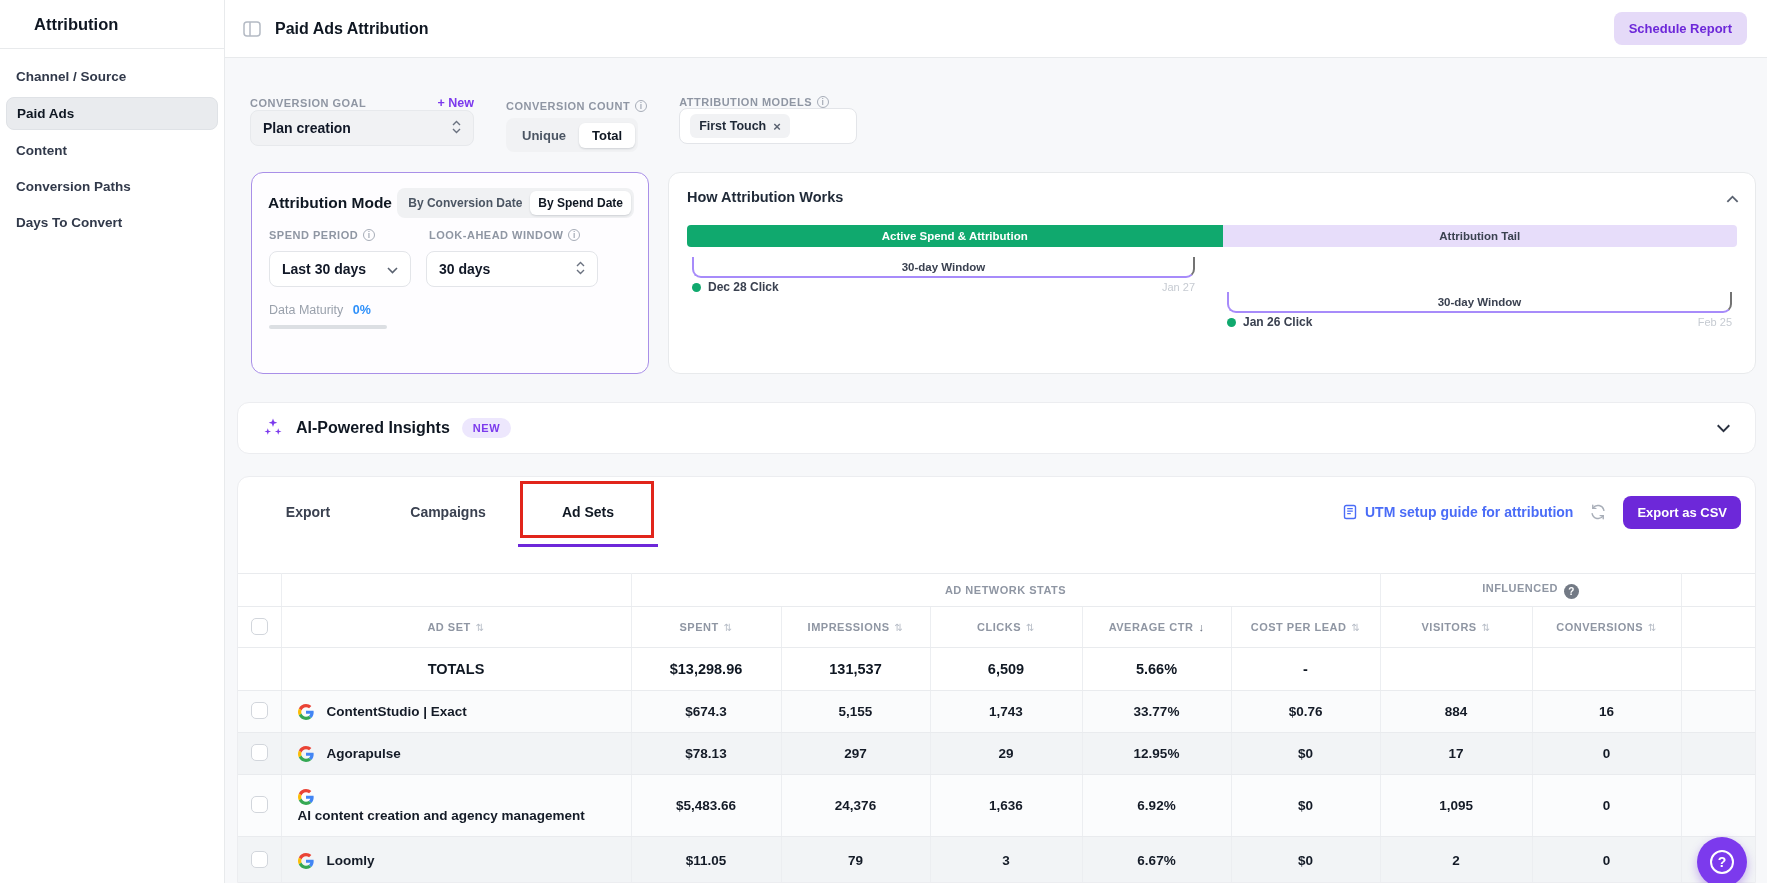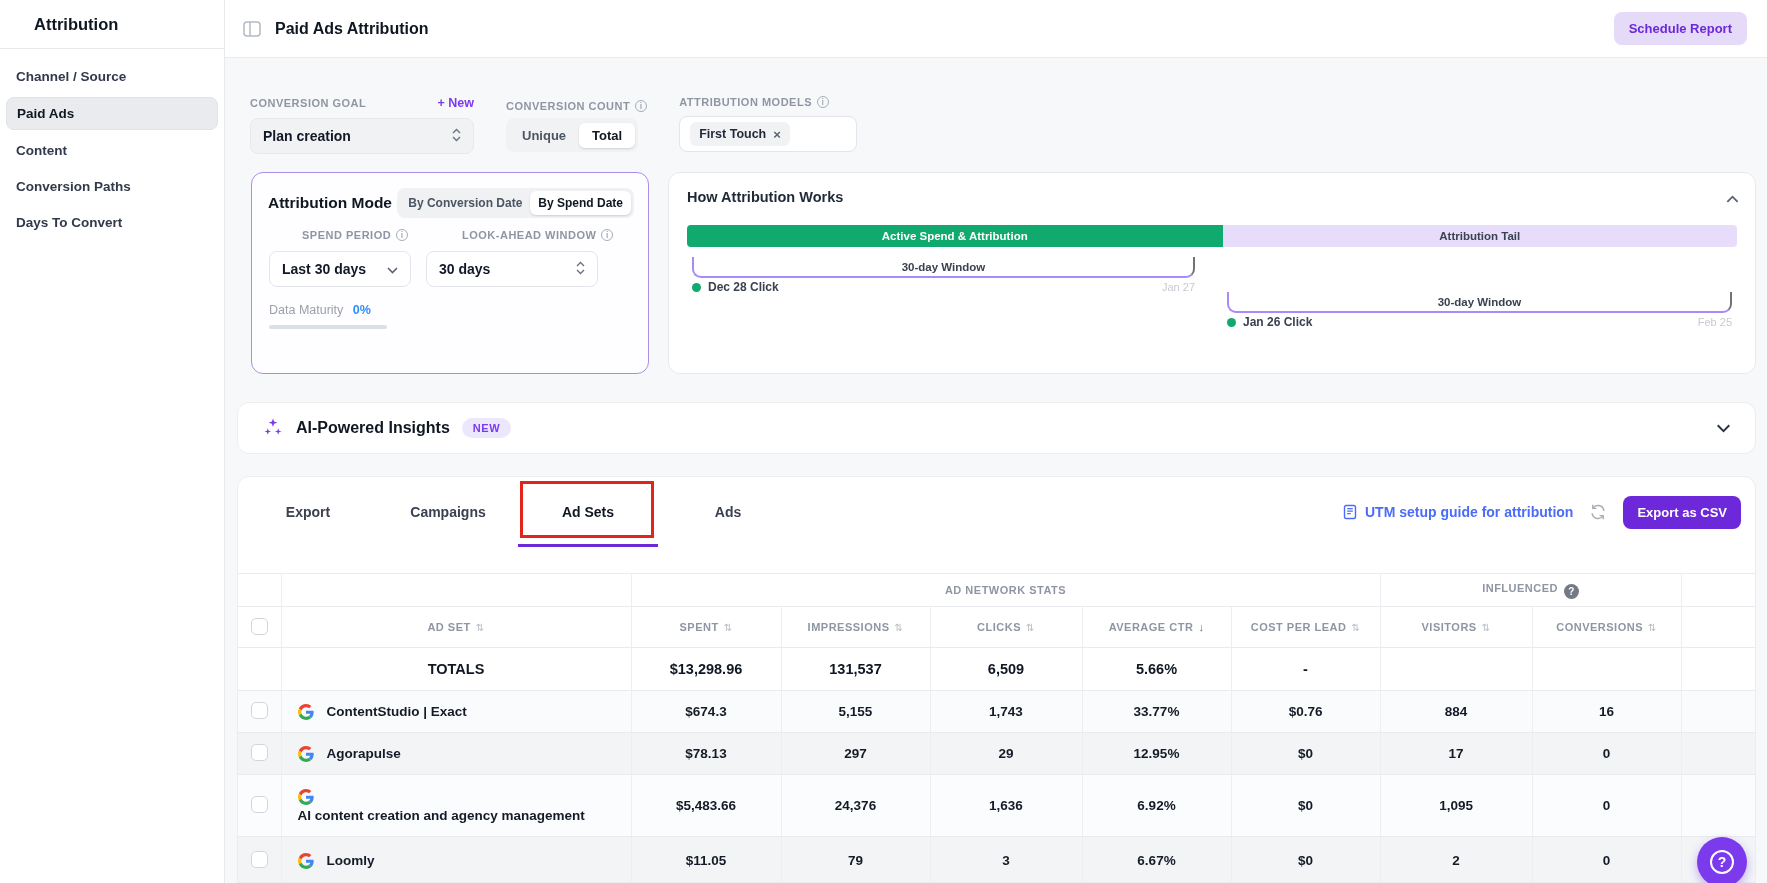--- a/index.html
+++ b/index.html
@@ -30,21 +30,21 @@
 
   .small-label { font-size:11px; font-weight:bold; color:#8F96A3; letter-spacing:.5px; display:inline-flex;
     align-items:center; gap:5px; }
   .info-i { width:12px; height:12px; border:1px solid #A7ADB8; border-radius:50%; color:#A7ADB8;
     font-size:8.5px; font-weight:bold; display:inline-flex; align-items:center; justify-content:center;
     font-style:normal; }
 
   
   .filters { position:absolute; left:25px; top:38px; display:flex; }
   .fgroup { margin-right:32px; }
-  .fgroup-head { display:flex; justify-content:space-between; align-items:center; margin-bottom:8px; }
+  .fgroup-head { display:flex; justify-content:space-between; align-items:center; margin-bottom:0; }
   .new-link { color:var(--accent-light,#7C3AED); font-size:12.5px; font-weight:bold; cursor:pointer; }
   .goal-select { width:224px; height:36px; background:#F1F2F4; border:1px solid #E7E9EC; border-radius:8px;
     display:flex; align-items:center; justify-content:space-between; padding:0 12px; font-size:14px;
     font-weight:600; cursor:pointer; }
   .toggle-wrap { background:#F1F2F4; border-radius:8px; padding:3px; display:inline-flex; height:34px;
     align-items:center; }
   .toggle-opt { font-size:13px; color:#4B5563; font-weight:600; padding:5px 13px; border-radius:6px; cursor:pointer; }
   .toggle-opt.sel { background:#fff; color:#0F1722; font-weight:bold; box-shadow:0 1px 2px rgba(16,24,40,.15); }
   .models-box { height:36px; min-width:178px; background:#fff; border:1px solid #E3E5E9; border-radius:8px;
     display:flex; align-items:center; padding:0 10px; }
@@ -223,21 +223,21 @@
 
   <div class="mode-card">
     <div class="mode-head">
       <span class="mode-title">Attribution Mode</span>
       <span class="mode-toggle">
         <span class="toggle-opt">By Conversion Date</span>
         <span class="toggle-opt sel">By Spend Date</span>
       </span>
     </div>
     <div class="mode-labels">
-      <span class="small-label" style="width:160px;margin-left:33px;">
+      <span class="small-label" style="width:160px;">
         <span>SPEND PERIOD</span>
         <i class="info-i">i</i>
       </span>
       <span class="small-label">
         <span>LOOK-AHEAD WINDOW</span>
         <i class="info-i">i</i>
       </span>
     </div>
     <div class="sel-box" style="left:17px; width:142px;">
       <span>Last 30 days</span>
@@ -308,21 +308,20 @@
           <path d="M1 1l4.5 4.5L10 1"></path>
         </svg>
     </span>
   </div>
 
   <div class="table-card">
     <div class="tabs-row">
       <div class="tab">Export</div>
       <div class="tab">Campaigns</div>
       <div class="tab active">Ad Sets</div>
-      <div class="tab">Ads</div>
       <div class="tab-underline"></div>
       <div class="annotation-box"></div>
       <div class="tabs-actions">
         <span class="utm-link">
           <span style="display:inline-flex;">
             <svg width="16" height="16" viewBox="0 0 16 16" fill="none" stroke="#4A6CF7" stroke-width="1.4">
               <rect x="2.5" y="1.5" width="11" height="13" rx="1.8"></rect>
               <path d="M5.2 4.6h5.6M5.2 7.1h5.6M5.2 9.6h3.6"></path>
             </svg>
           </span>

